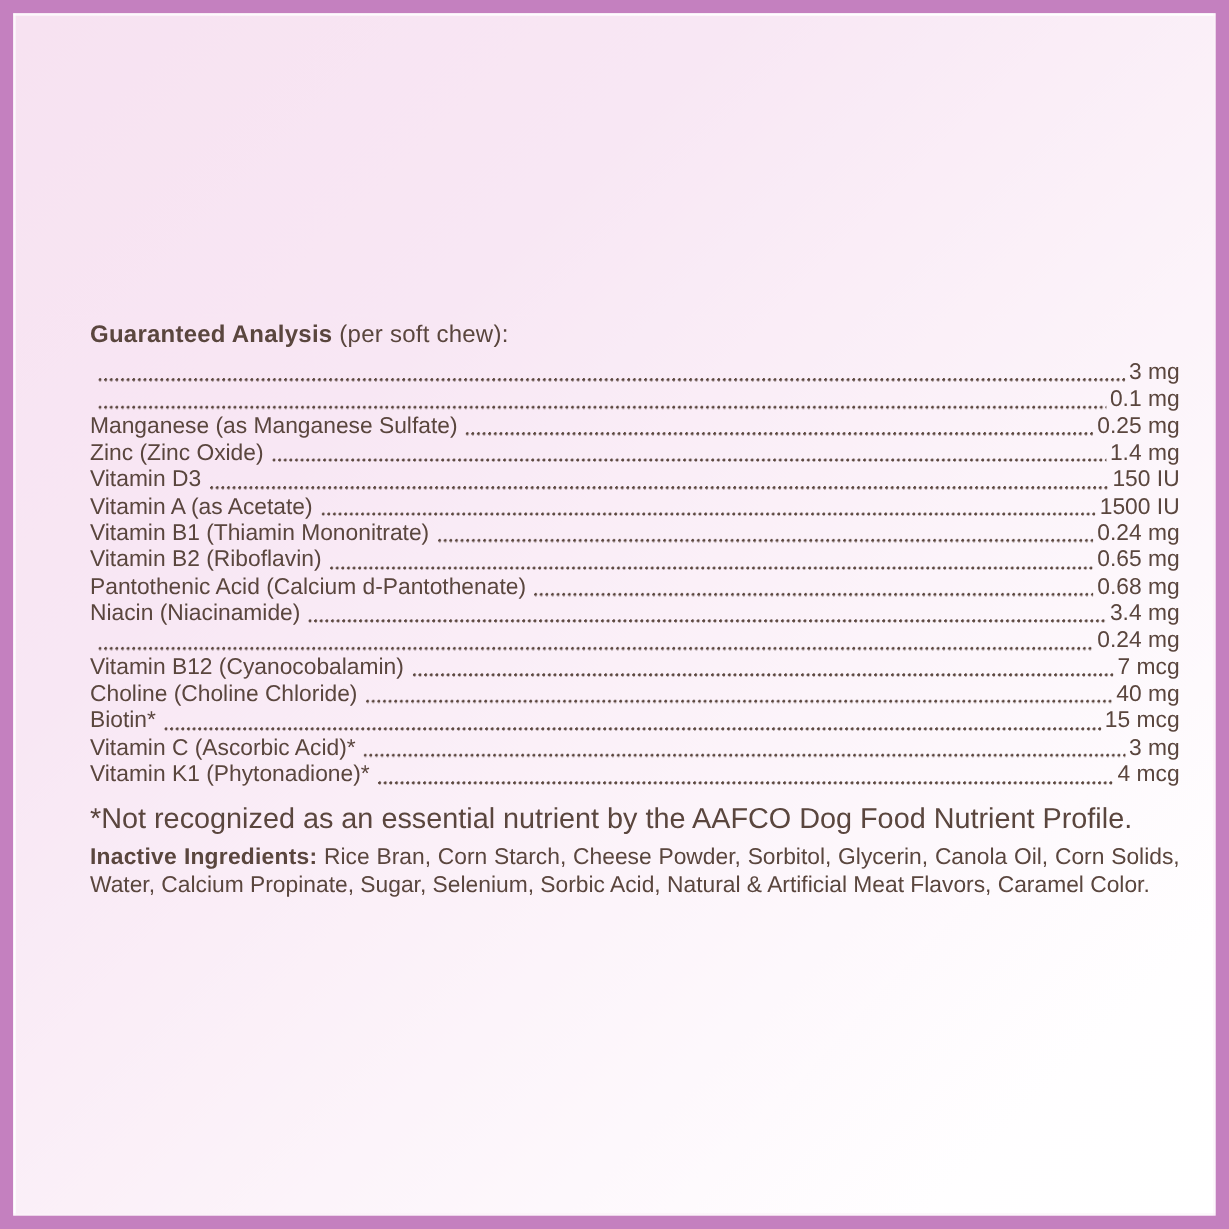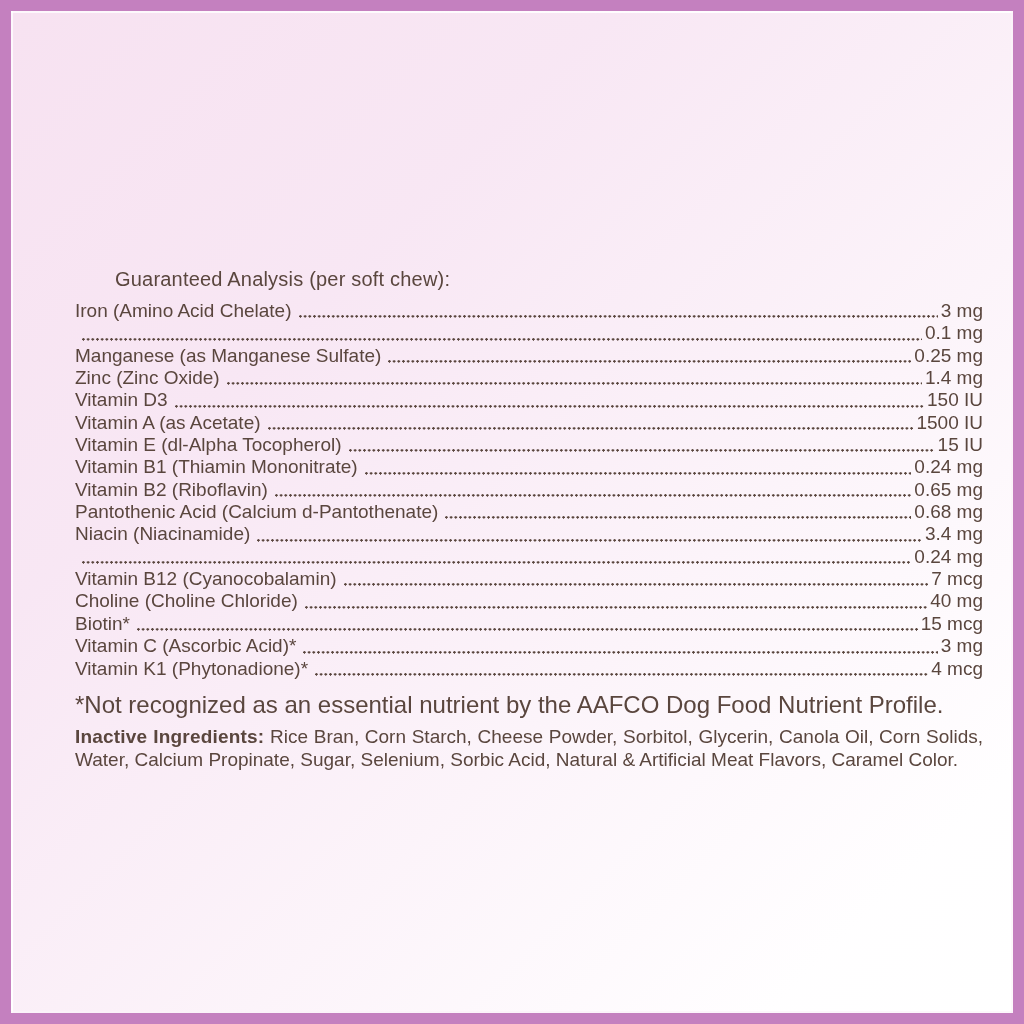--- a/index.html
+++ b/index.html
@@ -24,21 +24,21 @@
     left: 62px;
     top: 254px;
     width: 908px;
   }
   .title-line {
     font-size: 20px;
     line-height: 24px;
     margin: 0 0 9px 0;
     letter-spacing: 0.2px;
   }
-  .title-line .strong { font-weight: normal; margin-left: 40px; }
+  .title-line .strong { font-weight: bold; }
   .title-line .note { font-weight: normal; }
 
   .ga-list { margin: 0; }
   .row {
     display: flex;
     align-items: stretch;
     font-size: 19px;
     line-height: 22.35px;
     white-space: nowrap;
   }
@@ -80,21 +80,20 @@
   <div class="content">
 
     <div class="title-line">
       <span class="strong">Guaranteed Analysis</span>
       <span class="note">(per soft chew):</span>
     </div>
 
     <div class="ga-list">
 
         <div class="row">
-          <span class="nm">Iron (Amino Acid Chelate)</span>
           <span class="dots"></span>
           <span class="val">3 mg</span>
         </div>
 
         <div class="row">
           <span class="dots"></span>
           <span class="val">0.1 mg</span>
         </div>
 
         <div class="row">
@@ -114,25 +113,20 @@
           <span class="dots"></span>
           <span class="val">150 IU</span>
         </div>
 
         <div class="row">
           <span class="nm">Vitamin A (as Acetate)</span>
           <span class="dots"></span>
           <span class="val">1500 IU</span>
         </div>
 
-        <div class="row">
-          <span class="nm">Vitamin E (dl-Alpha Tocopherol)</span>
-          <span class="dots"></span>
-          <span class="val">15 IU</span>
-        </div>
 
         <div class="row">
           <span class="nm">Vitamin B1 (Thiamin Mononitrate)</span>
           <span class="dots"></span>
           <span class="val">0.24 mg</span>
         </div>
 
         <div class="row">
           <span class="nm">Vitamin B2 (Riboflavin)</span>
           <span class="dots"></span>

